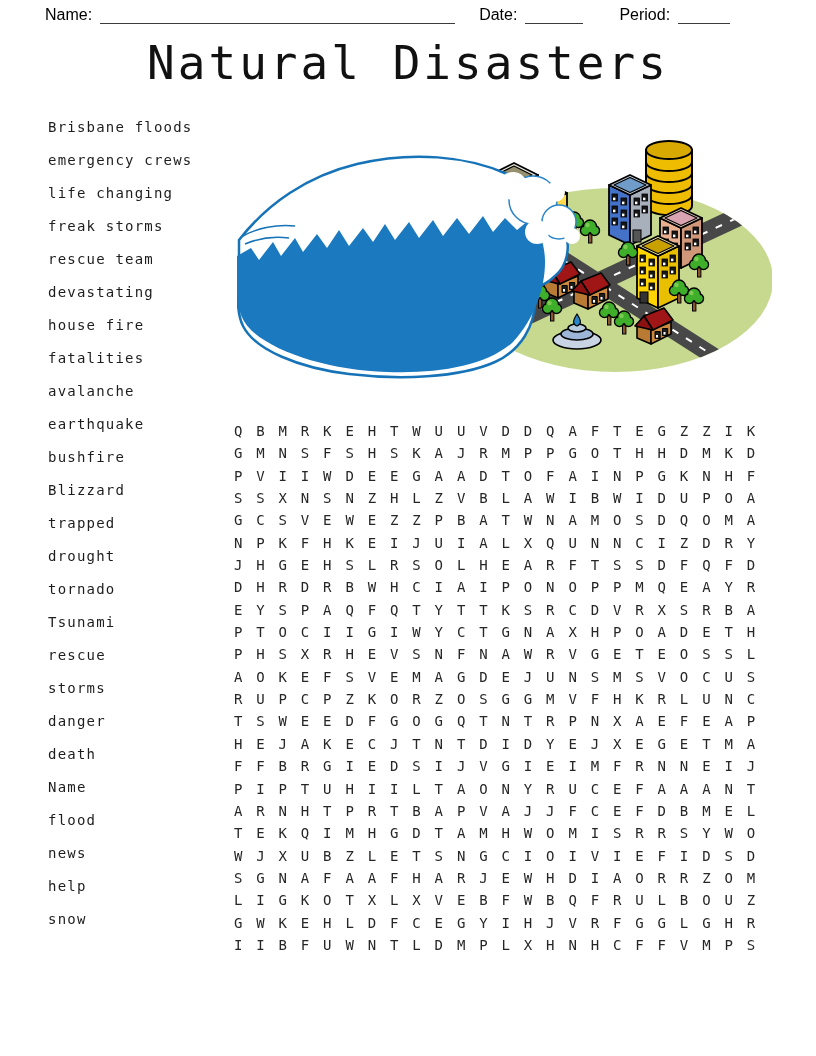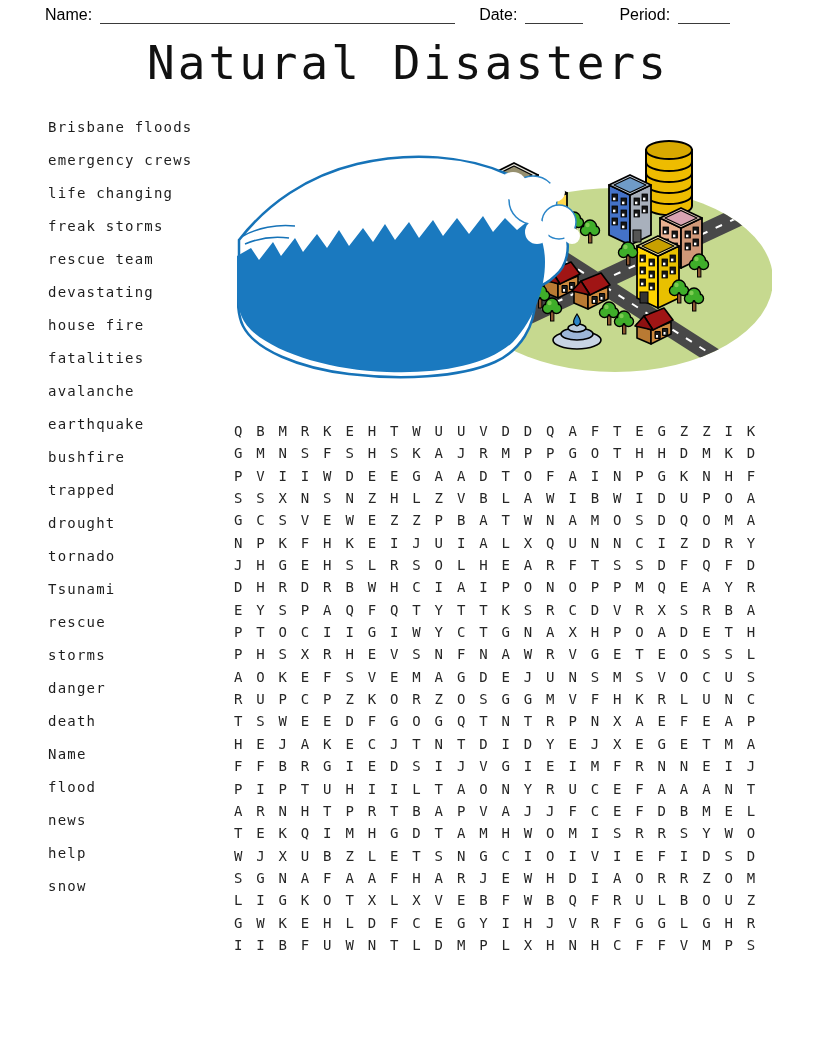--- a/index.html
+++ b/index.html
@@ -72,20 +72,21 @@
     <div>emergency crews</div>
     <div>life changing</div>
     <div>freak storms</div>
     <div>rescue team</div>
     <div>devastating</div>
     <div>house fire</div>
     <div>fatalities</div>
     <div>avalanche</div>
     <div>earthquake</div>
     <div>bushfire</div>
+    <div>Blizzard</div>
     <div>trapped</div>
     <div>drought</div>
     <div>tornado</div>
     <div>Tsunami</div>
     <div>rescue</div>
     <div>storms</div>
     <div>danger</div>
     <div>death</div>
     <div>Name</div>
     <div>flood</div>

